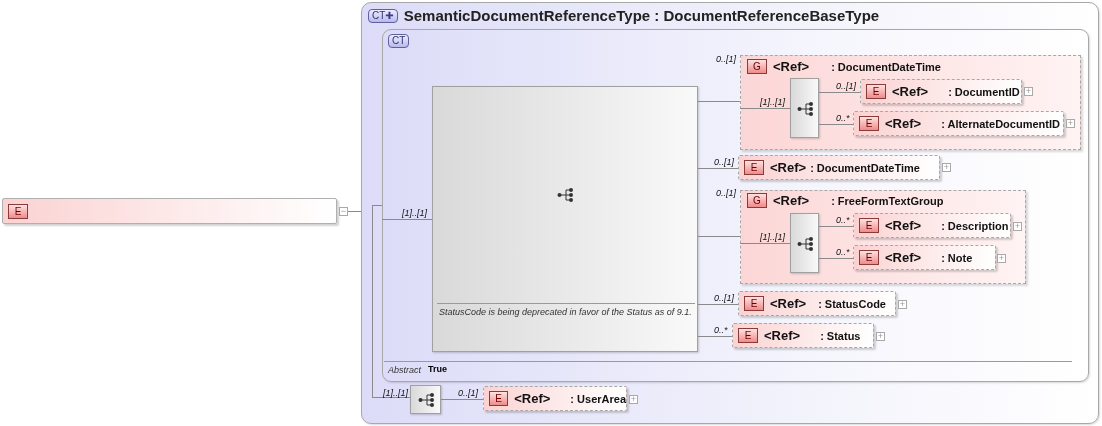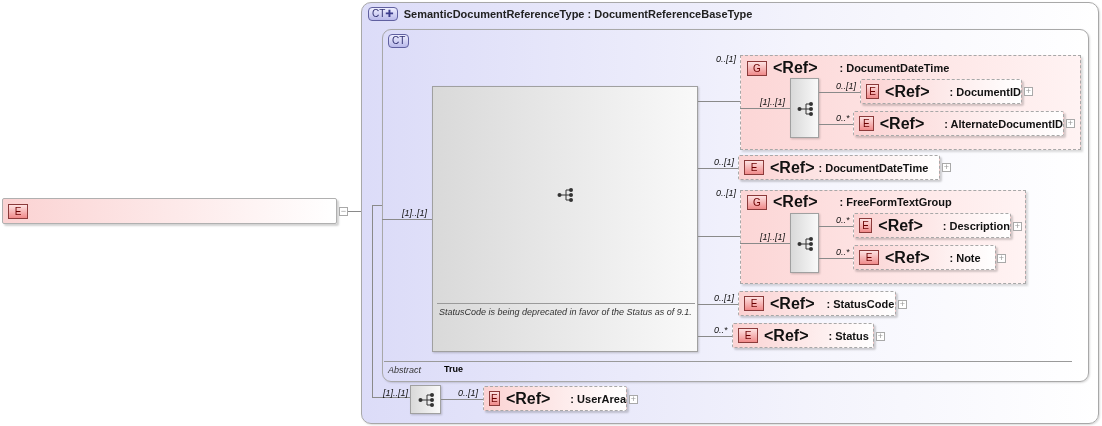--- a/index.html
+++ b/index.html
@@ -4,24 +4,24 @@
   <style>
     * { box-sizing: border-box; margin: 0; padding: 0; }
     body { width: 1102px; height: 426px; background: #ffffff; position: relative; overflow: hidden; font-family: "Liberation Sans", sans-serif; font-size: 11px; color: #000; }
     .abs { position: absolute; }
     .line-h { position: absolute; height: 1px; background: #8a8a8a; }
     .line-v { position: absolute; width: 1px; background: #8a8a8a; }
     .card { position: absolute; border: 1px solid #b0b0b0; border-radius: 2px; box-shadow: 2px 2px 2px rgba(0,0,0,0.18); display: flex; align-items: center; background: linear-gradient(to right, #fbd2d2, #ffffff); }
     .card.solid { border-style: solid; }
     .card.dashed { border: 1px dashed #a8a8a8; }
     .badge-e, .badge-g { display: inline-block; width: 20px; height: 15px; border: 1px solid #8b3a3a; background: linear-gradient(#fde2e2, #f08a8a); color: #6a0000; font-size: 10px; text-align: center; line-height: 13px; margin-left: 5px; margin-right: 6px; font-weight: normal; }
-    .ref { font-weight: bold; color: #111; font-size: 16px; }
+    .ref { font-weight: bold; color: #111; font-size: 13px; }
     .name { font-weight: bold; color: #111; font-size: 11px; margin-left: 22px; white-space: nowrap; }
     .plus { position: absolute; width: 9px; height: 9px; border: 1px solid #a9a9a9; background: #fff; font-size: 9px; line-height: 7px; text-align: center; color: #999; }
-    .card-name-top { font-weight: bold; font-size: 11px; color: #222; white-space: nowrap; }
+    .card-name-top { font-weight: bold; font-size: 15px; color: #222; white-space: nowrap; }
     .mult { position: absolute; font-size: 9px; font-style: italic; color: #111; white-space: nowrap; }
     .ct-outer { position: absolute; left: 361px; top: 2px; width: 738px; height: 422px; border: 1px solid #a8a8a8; border-radius: 10px; background: linear-gradient(to right, #dcdcf8, #f3f3fc 60%, #ffffff); box-shadow: 1px 1px 2px rgba(0,0,0,0.15); }
     .ct-inner { position: absolute; left: 382px; top: 29px; width: 707px; height: 353px; border: 1px solid #a8a8a8; border-radius: 9px; background: linear-gradient(to right, #dcdcf8, #f5f5fd 60%, #ffffff); box-shadow: 1px 1px 2px rgba(0,0,0,0.15); }
     .ct-badge { display: inline-block; border: 1px solid #6060a0; border-radius: 4px; background: linear-gradient(#eeeeff, #b9b9ea); color: #303070; font-size: 10px; padding: 0 3px; height: 14px; line-height: 12px; }
     .seq-box { position: absolute; border: 1px solid #a0a0a0; background: linear-gradient(to right, #d9d9d9, #f9f9f9); box-shadow: 1px 1px 2px rgba(0,0,0,0.2); }
     .seq-icon { position: absolute; }
     .group-box { position: absolute; border: 1px dashed #a8a8a8; background: linear-gradient(to right, #fcd6d6, #fff3f3); box-shadow: 2px 2px 2px rgba(0,0,0,0.15); }
     .note-text { position: absolute; font-size: 9px; font-style: italic; color: #333; white-space: nowrap; }
   </style>
 </head>
@@ -169,21 +169,21 @@
 <span class="mult" style="left:714px; top:325px;">0..*</span>
 <div class="card dashed" style="left:732px; top:323px; width:142px; height:25px;">
   <span class="badge-e">E</span>
   <span class="ref">&lt;Ref&gt;</span>
   <span class="name" style="margin-left:20px;">: Status</span>
 </div>
 <div class="plus" style="left:876px; top:332px;"><span>+</span></div>
 
 <div class="line-h" style="left:384px; top:361px; width:688px; background:#9a9a9a;"></div>
 <span class="note-text" style="left:388px; top:365px;">Abstract</span>
-<span class="abs" style="left:444px; top:364px; font-size:9px; font-weight:bold;">True</span>
+<span class="abs" style="left:428px; top:364px; font-size:9px; font-weight:bold;">True</span>
 
 <span class="mult" style="left:383px; top:388px;">[1]..[1]</span>
 <div class="seq-box" style="left:410px; top:385px; width:31px; height:29px;">
   <svg class="seq-icon" style="left:7px; top:6px;" width="18" height="16" viewBox="0 0 18 16">
     <circle cx="2.5" cy="8" r="2" fill="#333"></circle>
       <line x1="2.5" y1="8" x2="9" y2="8" stroke="#333"></line>
       <line x1="9" y1="3" x2="9" y2="13" stroke="#333"></line>
     <line x1="9" y1="3" x2="13" y2="3" stroke="#333"></line>
       <line x1="9" y1="13" x2="13" y2="13" stroke="#333"></line>
       <line x1="9" y1="8" x2="13" y2="8" stroke="#333"></line>

